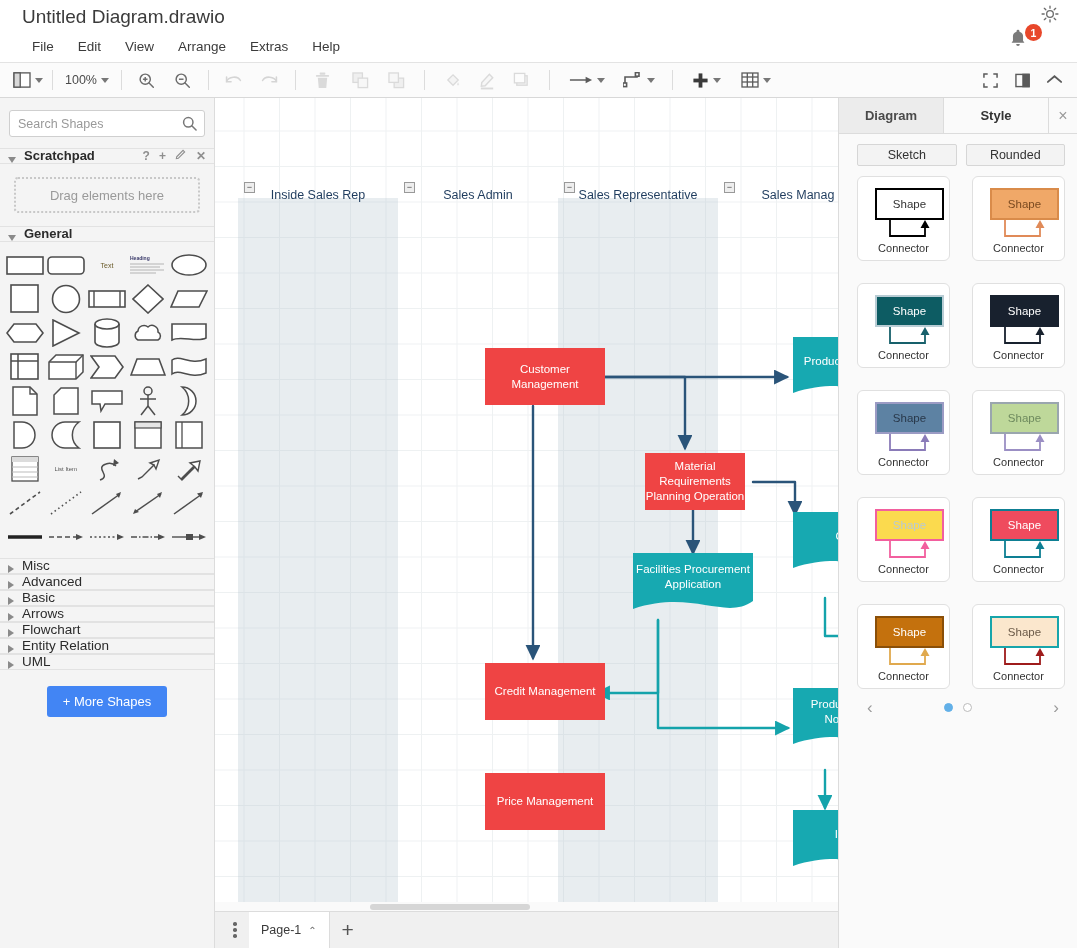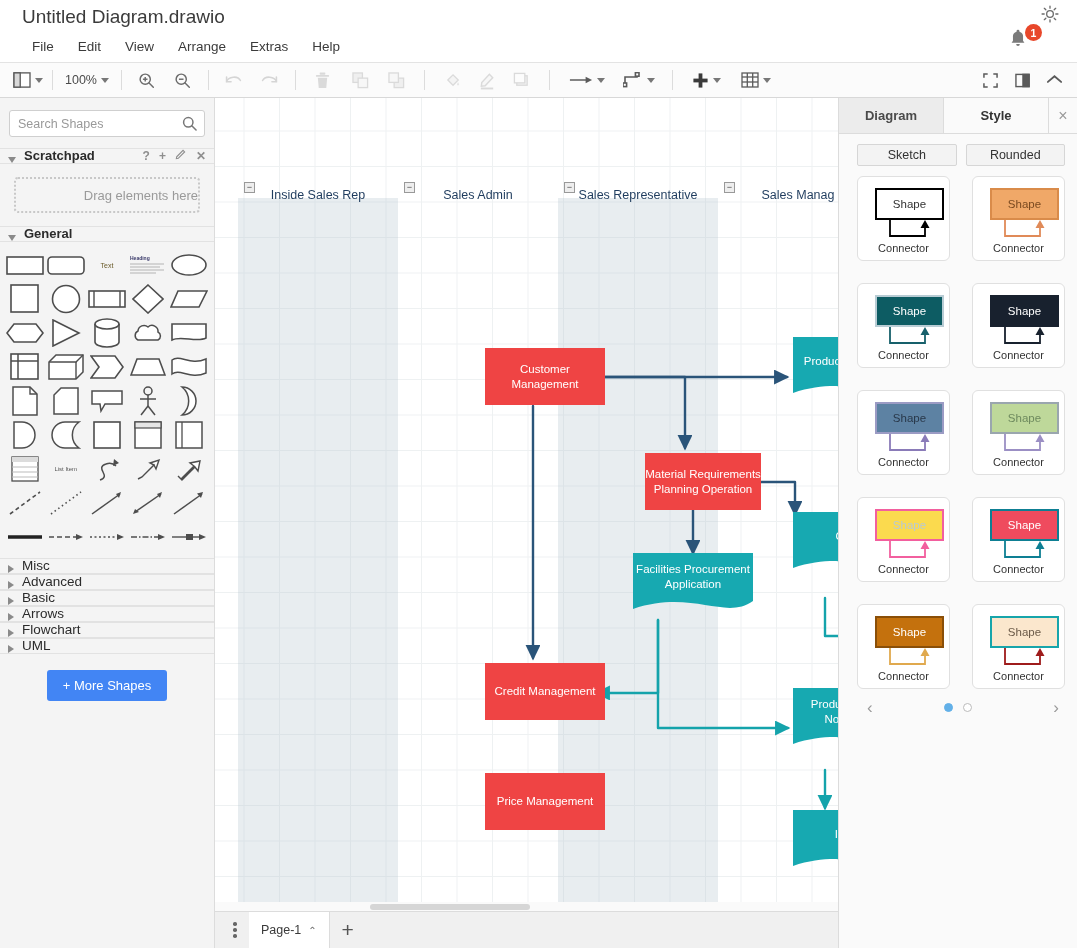--- a/index.html
+++ b/index.html
@@ -74,21 +74,21 @@
     display:flex; align-items:flex-end; height:16px; padding:0 8px;
     border-top:1px solid #e2e2e2; border-bottom:1px solid #e2e2e2;
     background:#f4f4f4; font-size:13px; color:#2b2b2b; font-weight:bold;
   }
   .tri { width:0;height:0; margin-right:8px; }
   .tri.down { border-left:4.5px solid transparent;border-right:4.5px solid transparent;border-top:6px solid #8a8a8a; }
   .tri.right { border-top:4.5px solid transparent;border-bottom:4.5px solid transparent;border-left:6px solid #8a8a8a; }
   .sect-actions { margin-left:auto; display:flex; gap:9px; align-items:center; color:#8e8e8e; font-size:12px; }
   .scratch-drop {
     margin:13px 14px; height:36px; border:2px dotted #c8c8c8; border-radius:4px;
-    display:flex; align-items:center; justify-content:flex-end;
+    display:flex; align-items:center; justify-content:center;
     color:#9a9a9a; font-size:13px; background:#f4f4f4;
   }
   .shapes-grid {
     display:grid; grid-template-columns:repeat(5,1fr);
     padding:6px 4px 4px 4px; background:#f4f4f4;
   }
   .shape-cell {
     height:34px; display:flex; align-items:center; justify-content:center;
   }
   .collapsed-list { }
@@ -716,20 +716,24 @@
       <div class="sect-head">
         <span class="tri right"></span>
         <span style="font-weight:400;font-size:13.5px">Arrows</span>
       </div>
       <div class="sect-head">
         <span class="tri right"></span>
         <span style="font-weight:400;font-size:13.5px">Flowchart</span>
       </div>
       <div class="sect-head">
         <span class="tri right"></span>
+        <span style="font-weight:400;font-size:13.5px">Entity Relation</span>
+      </div>
+      <div class="sect-head">
+        <span class="tri right"></span>
         <span style="font-weight:400;font-size:13.5px">UML</span>
       </div>
     </div>
 
     <div class="more-shapes-wrap">
       <button class="more-shapes">+ More Shapes</button>
     </div>
   </div>
 
   <div class="canvas-wrap">
@@ -788,21 +792,21 @@
           <path d="M610 672 V710" stroke="#14a3ab" marker-end="url(#arrT)"></path>
 
           <path d="M698 755 H832" stroke="#14a3ab"></path>
         </g>
       </svg>
 
       <div class="node rect" style="left:258px;top:250px;width:120px;height:57px;">
         <span>Customer Management</span>
       </div>
 
-      <div class="node rect" style="left:418px;top:355px;width:116px;height:57px;">
+      <div class="node rect" style="left:418px;top:355px;width:100px;height:57px;">
         <span>Material Requirements Planning Operation</span>
       </div>
 
       <div class="node doc" style="left:418px;top:455px;width:120px;height:68px;">
         <svg width="120" height="68" style="position:absolute;left:0;top:0">
             <path d="M0 0 H120 V48 C92 68 60 36 0 56 Z" fill="#17a9b1"></path>
           </svg>
         <div class="doc-label">Facilities Procurement Application</div>
       </div>
 

